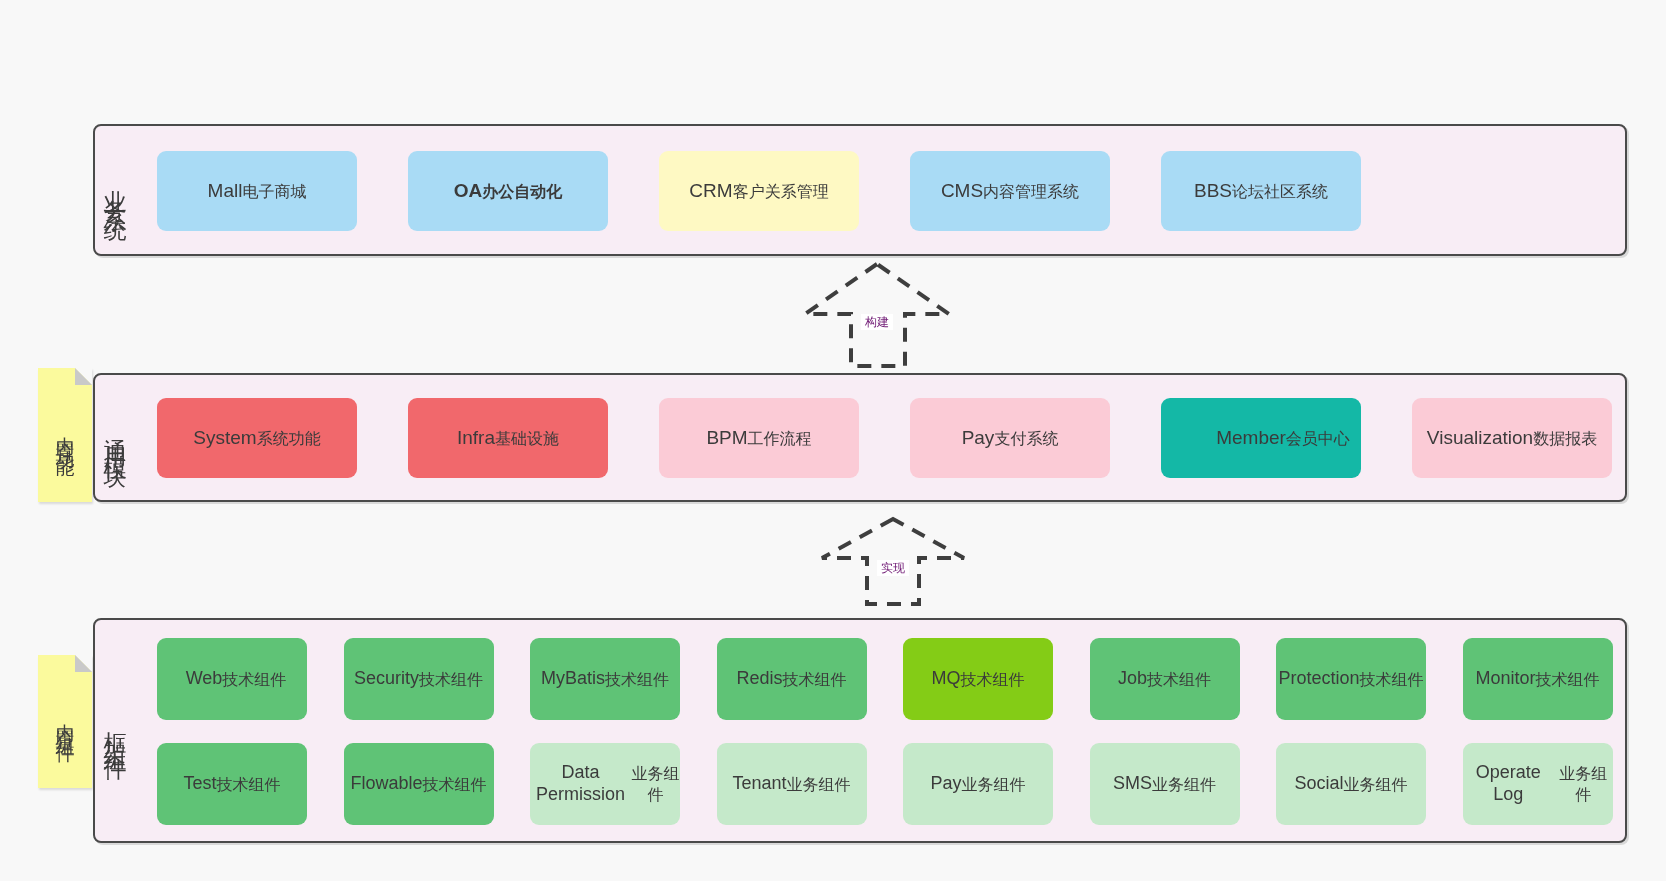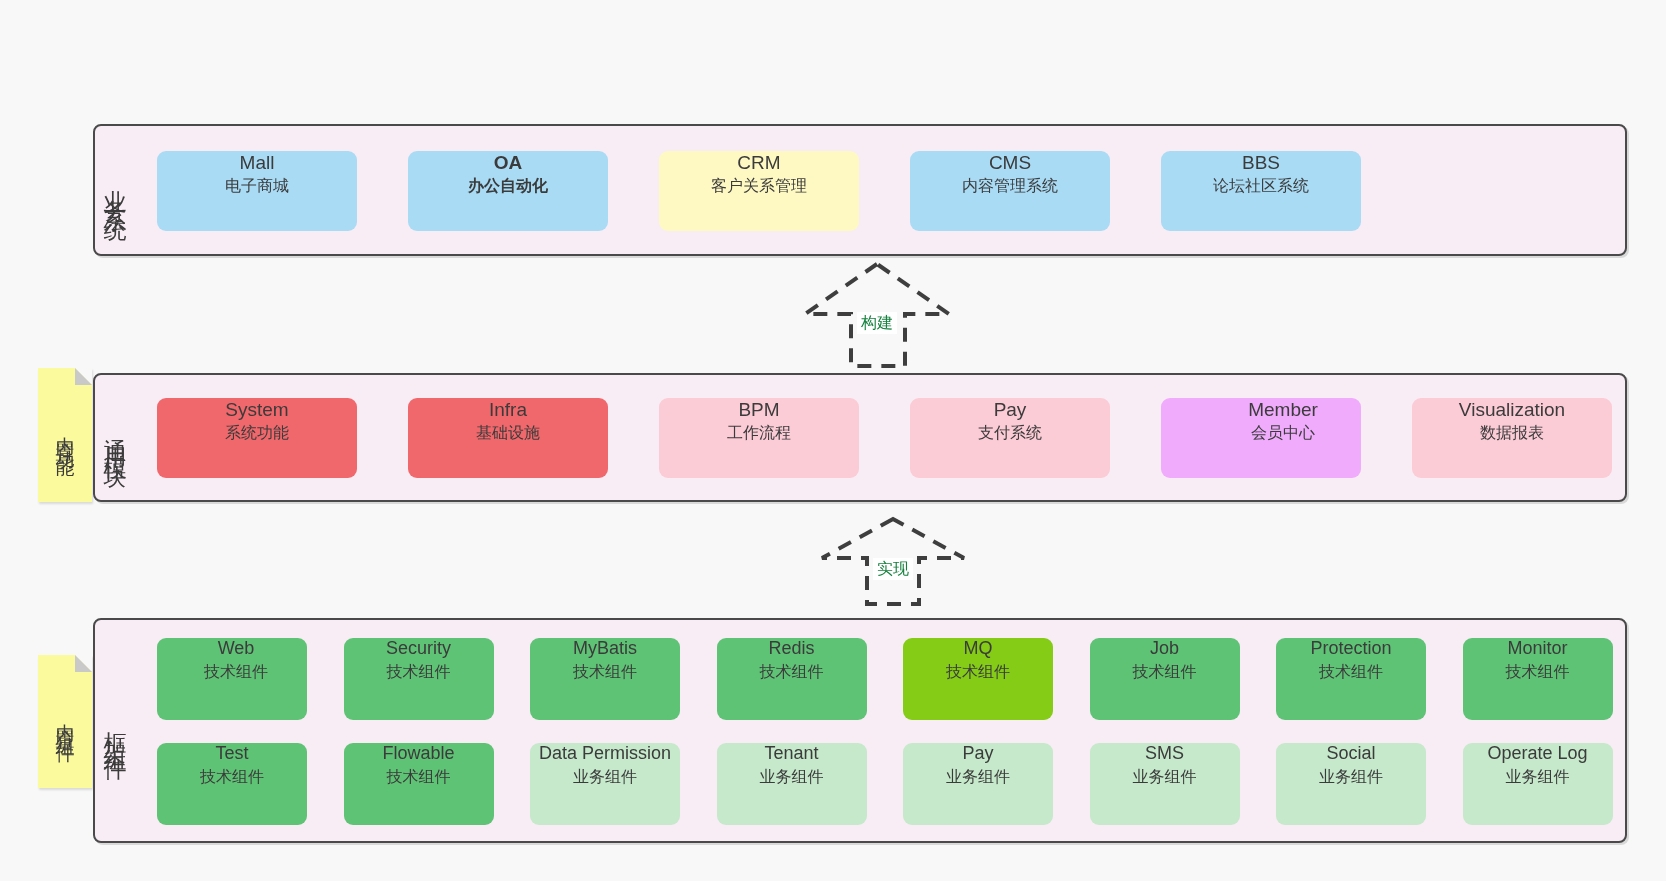--- a/index.html
+++ b/index.html
@@ -27,22 +27,22 @@
 
   .boxes { position: absolute; left: 62px; display: flex; }
   .boxes.wide  { gap: 51px; }
   .boxes.small { gap: 36.5px; }
   .band-1 .boxes { top: 25px; }
   .band-2 .boxes { top: 23px; }
   .band-3 .boxes.row-a { top: 18px; }
   .band-3 .boxes.row-b { top: 123px; }
 
   .box {
-    border-radius: 9px; display: flex; flex-direction: column;
-    justify-content: flex-start; align-items: center; text-align: center;
+    border-radius: 9px; display: flex; flex-direction: row;
+    justify-content: center; align-items: center; text-align: center;
     color: #3b3b3b;
   }
   .boxes.wide  .box { width: 200px; height: 80px; }
   .boxes.small .box { width: 150px; height: 82px; }
   .box-name { font-size: 19px; line-height: 1.22; }
   .boxes.small .box-name { font-size: 18px; }
   .box-desc { font-size: 16px; line-height: 1.3; margin-top: 2px; }
 
   
   .sticky {
@@ -61,22 +61,22 @@
   
   .arrow-wrap { position: absolute; }
   .arrow-1 { left: 797px; top: 258px; width: 160px; height: 114px; }
   .arrow-2 { left: 813px; top: 514px; width: 160px; height: 96px; }
   .arrow-label {
     position: absolute; left: 0; right: 0; text-align: center;
   }
   .arrow-1 .arrow-label { top: 54px; }
   .arrow-2 .arrow-label { top: 44px; }
   .arrow-label span {
-    display: inline-block; background: #ffffff; font-size: 16px;
-    color: #15803d; padding: 0 4px; line-height: 1.35;
+    display: inline-block; background: #ffffff; font-size: 12px;
+    color: #701a75; padding: 0 4px; line-height: 1.35;
   }
 </style>
 </head>
 <body>
 
 <div class="page">
 
   <div class="band band-1">
     <div class="band-label">业务系统</div>
     <div class="boxes wide">
@@ -130,21 +130,21 @@
     <div class="box-desc">基础设施</div>
   </div>
         <div class="box" style="background: rgb(251, 203, 214);">
     <div class="box-name">BPM</div>
     <div class="box-desc">工作流程</div>
   </div>
         <div class="box" style="background: rgb(251, 203, 214);">
     <div class="box-name">Pay</div>
     <div class="box-desc">支付系统</div>
   </div>
-        <div class="box" style="background: #f0abfc; padding-left: 44px;">
+        <div class="box" style="background: #14b8a6; padding-left: 44px;">
     <div class="box-name">Member</div>
     <div class="box-desc">会员中心</div>
   </div>
         <div class="box" style="background: rgb(251, 203, 214);">
     <div class="box-name">Visualization</div>
     <div class="box-desc">数据报表</div>
   </div>
       </div>
   </div>
 

